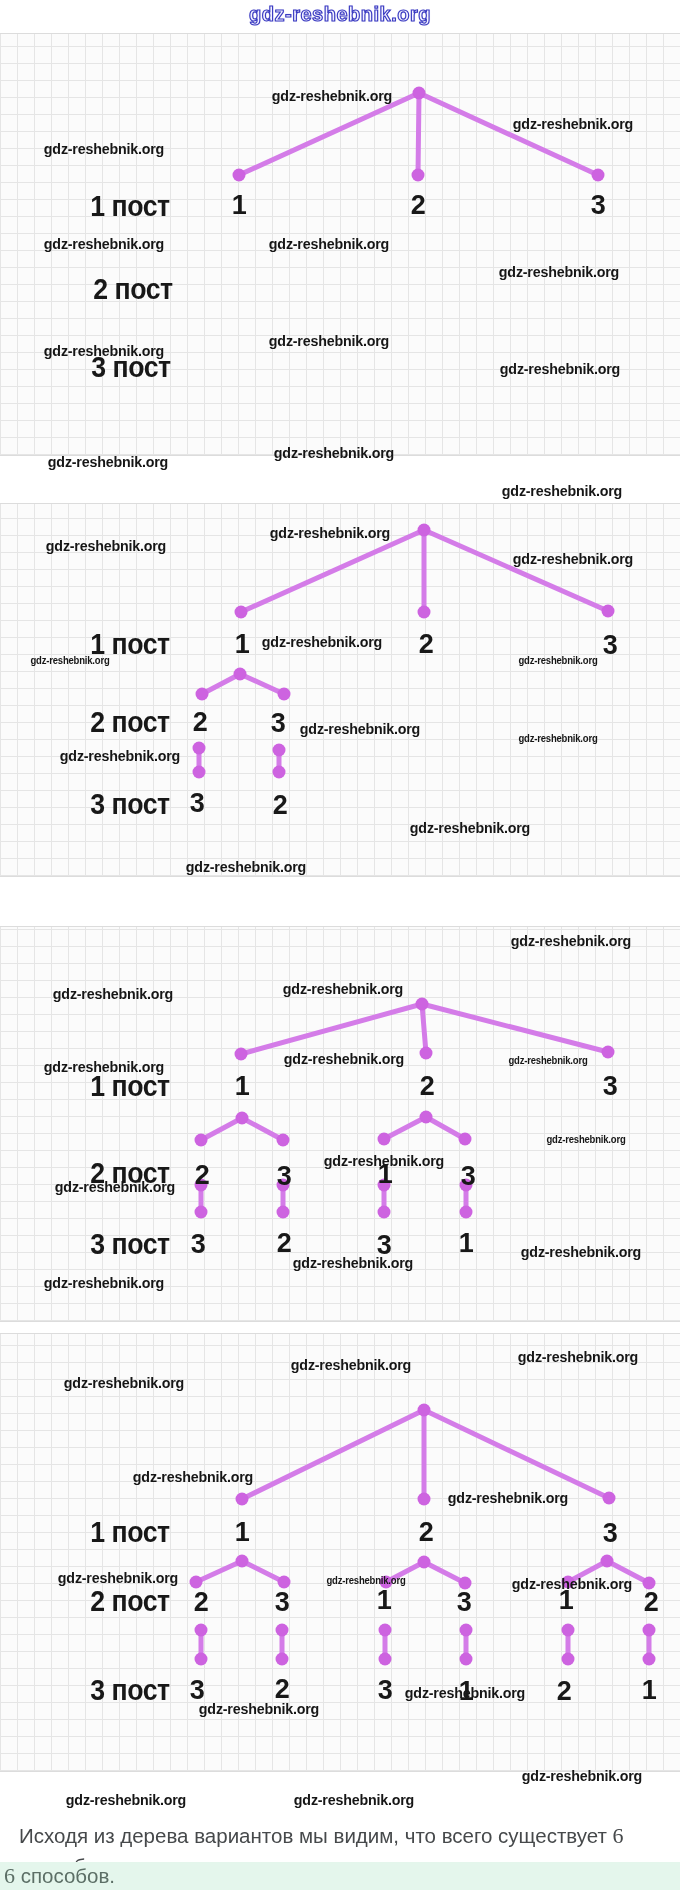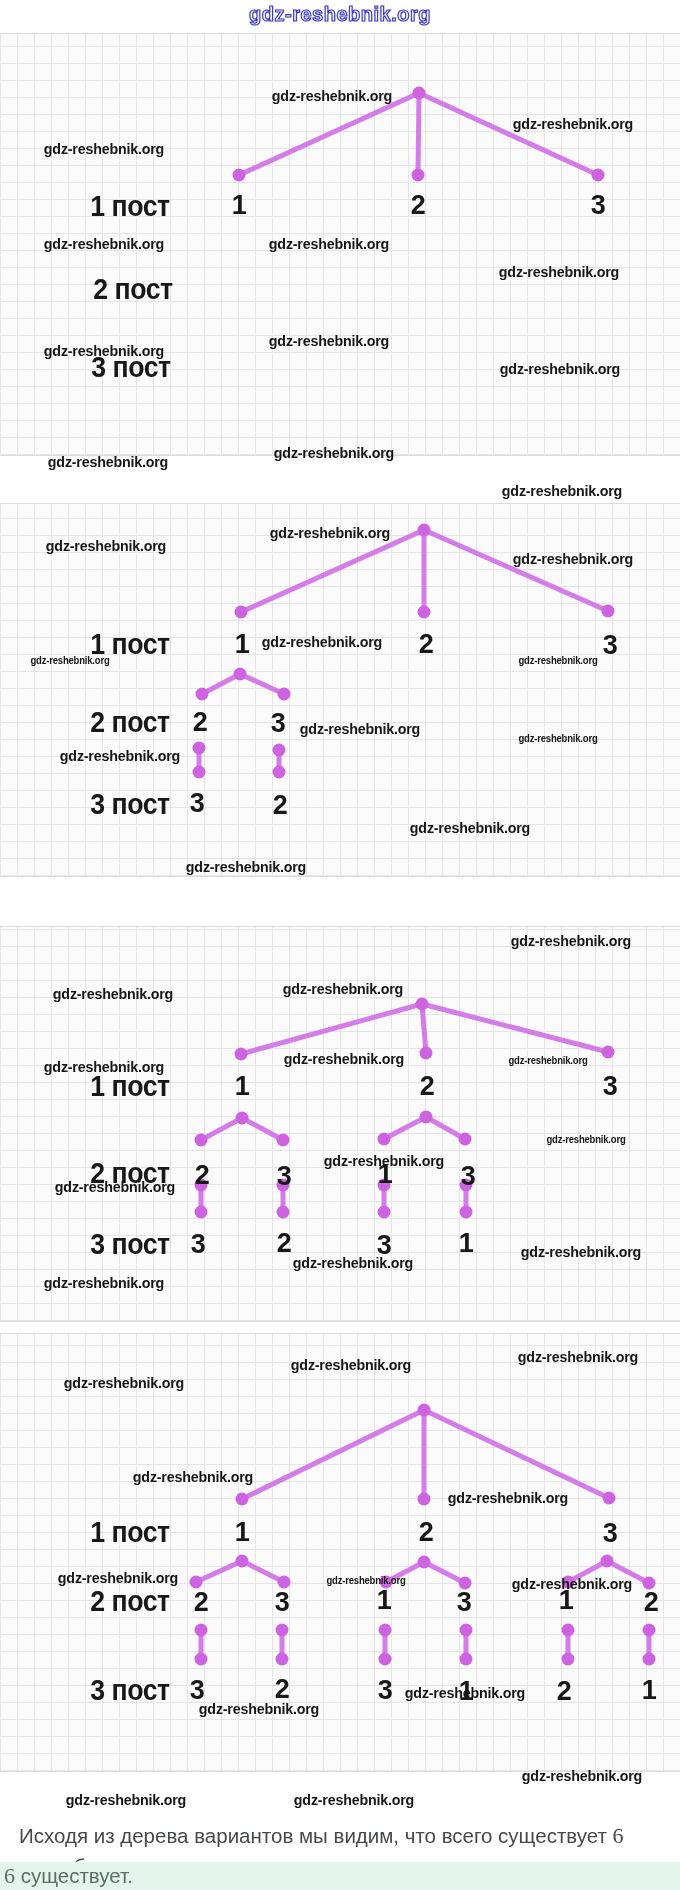--- a/index.html
+++ b/index.html
@@ -136,21 +136,21 @@
       <circle cx="568" cy="1659" r="6.5" fill="#cd63e0"></circle>
       <circle cx="649" cy="1630" r="6.5" fill="#cd63e0"></circle>
       <circle cx="649" cy="1659" r="6.5" fill="#cd63e0"></circle>
     </svg>
 
   <div class="caption">
     <p><span>Исходя из дерева вариантов мы видим, что всего существует </span><span class="serif6">6</span><span> способов</span></p>
     <p>расставить трёх солдат на три поста.</p>
   </div>
 
-  <div class="answer"><span class="serif6">6</span><span> существует.</span></div>
+  <div class="answer"><span class="serif6">6</span><span> способов.</span></div>
 <span class="wm" style="left: 332px; top: 95px;">gdz-reshebnik.org</span>
     <span class="wm" style="left: 573px; top: 123px;">gdz-reshebnik.org</span>
     <span class="wm" style="left: 104px; top: 148px;">gdz-reshebnik.org</span>
     <span class="wm" style="left: 104px; top: 243px;">gdz-reshebnik.org</span>
     <span class="wm" style="left: 329px; top: 243px;">gdz-reshebnik.org</span>
     <span class="wm" style="left: 559px; top: 271px;">gdz-reshebnik.org</span>
     <span class="wm" style="left: 104px; top: 350px;">gdz-reshebnik.org</span>
     <span class="wm" style="left: 329px; top: 340px;">gdz-reshebnik.org</span>
     <span class="wm" style="left: 560px; top: 368px;">gdz-reshebnik.org</span>
     <span class="wm" style="left: 108px; top: 461px;">gdz-reshebnik.org</span>

